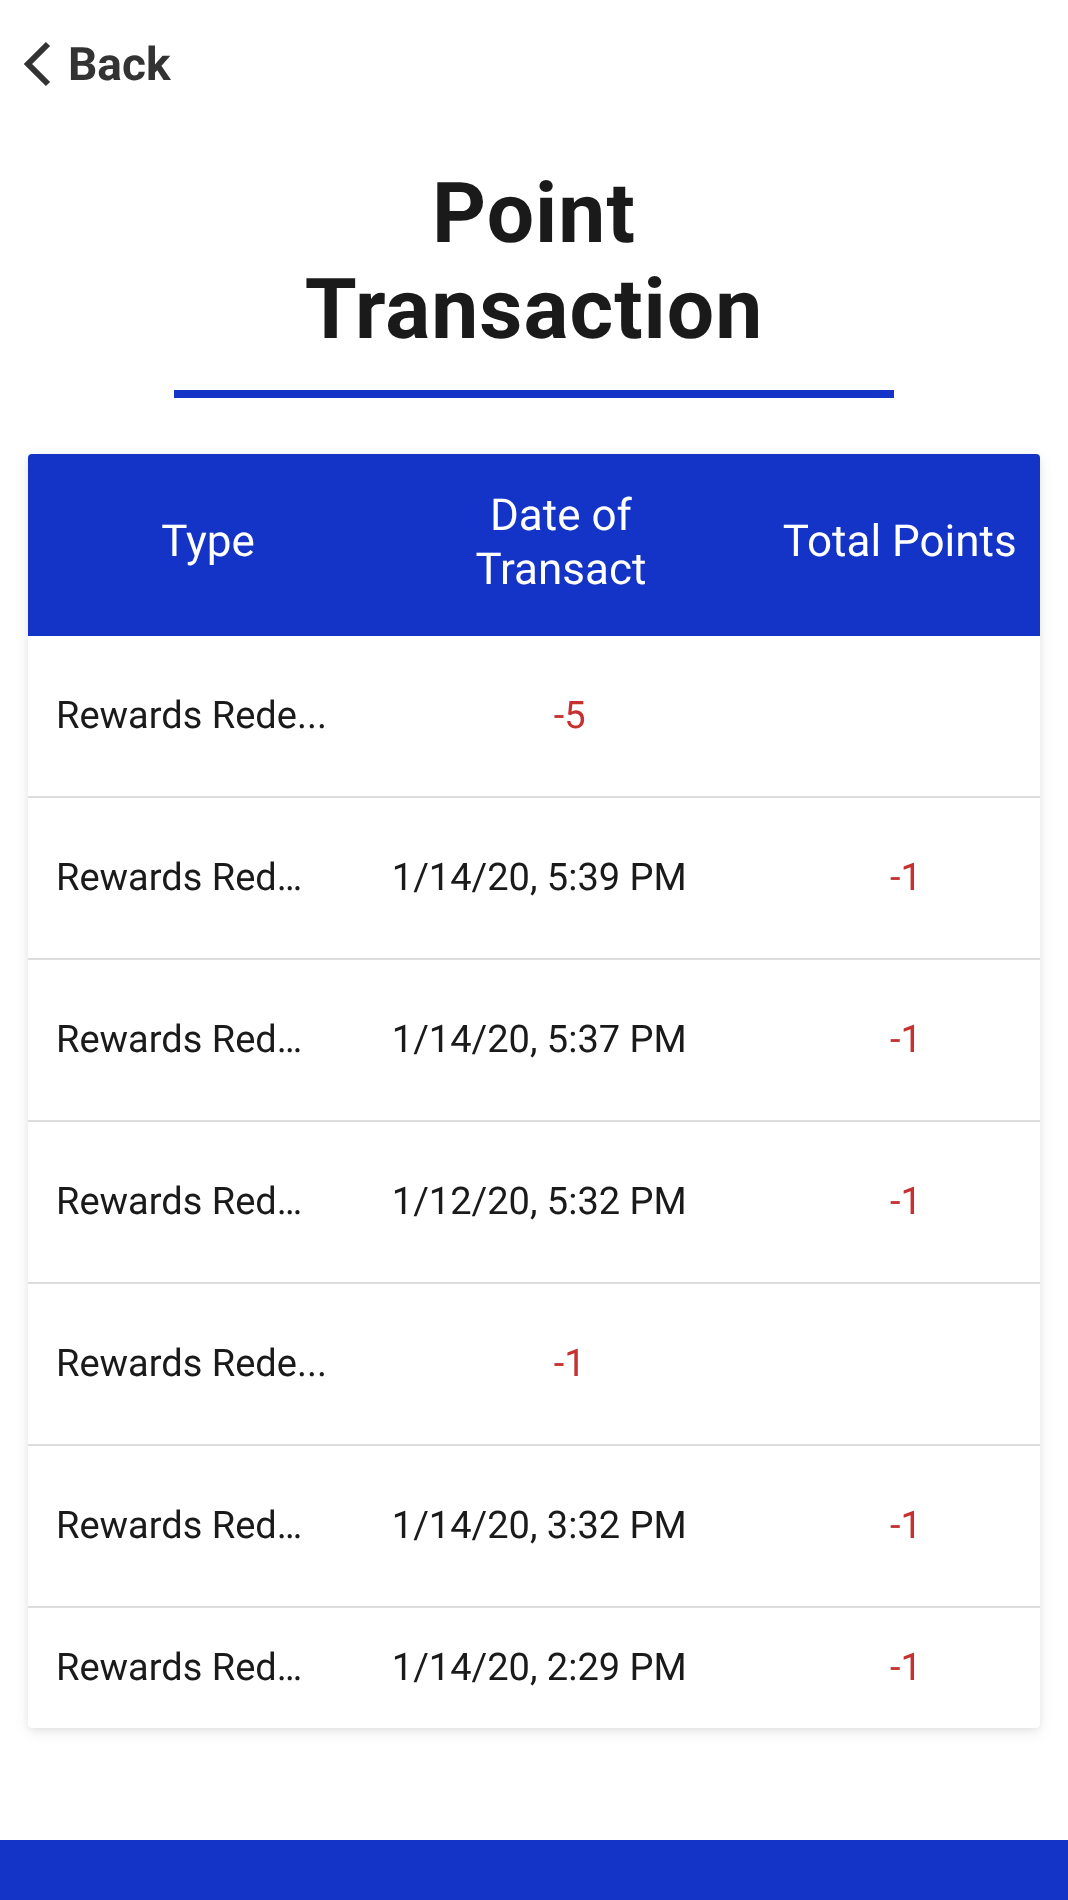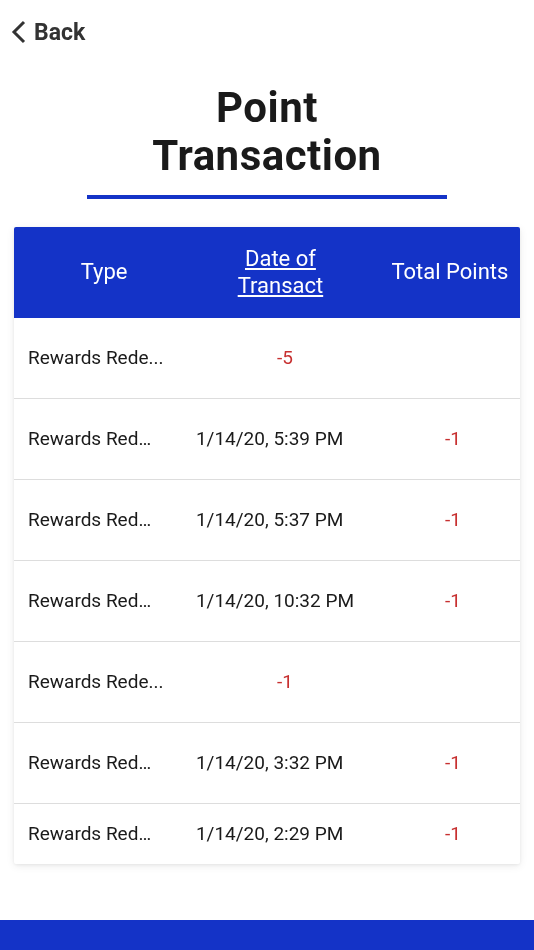--- a/index.html
+++ b/index.html
@@ -70,21 +70,20 @@
       font-size: 22px;
       font-weight: 400;
       line-height: 1.25;
       margin-left: 13px;
     }
     .col-type {
       width: 33%;
     }
     .col-date {
       width: 37%;
-      text-decoration: underline;
     }
     .col-points {
       width: 30%;
     }
     .t-body {
     }
     .t-row {
       display: flex;
       align-items: center;
       height: 81px;
@@ -158,21 +157,21 @@
       <div class="cell-date">1/14/20, 5:39 PM</div>
       <div class="cell-points neg">-1</div>
     </div>
     <div class="t-row">
       <div class="cell-type">Rewards Rede...</div>
       <div class="cell-date">1/14/20, 5:37 PM</div>
       <div class="cell-points neg">-1</div>
     </div>
     <div class="t-row">
       <div class="cell-type">Rewards Rede...</div>
-      <div class="cell-date">1/14/20, 10:32 PM</div>
+      <div class="cell-date">1/12/20, 5:32 PM</div>
       <div class="cell-points neg">-1</div>
     </div>
     <div class="t-row">
       <div class="cell-type">Rewards Rede...</div>
       <div class="cell-points neg">-1</div>
     </div>
     <div class="t-row">
       <div class="cell-type">Rewards Rede...</div>
       <div class="cell-date">1/14/20, 3:32 PM</div>
       <div class="cell-points neg">-1</div>

